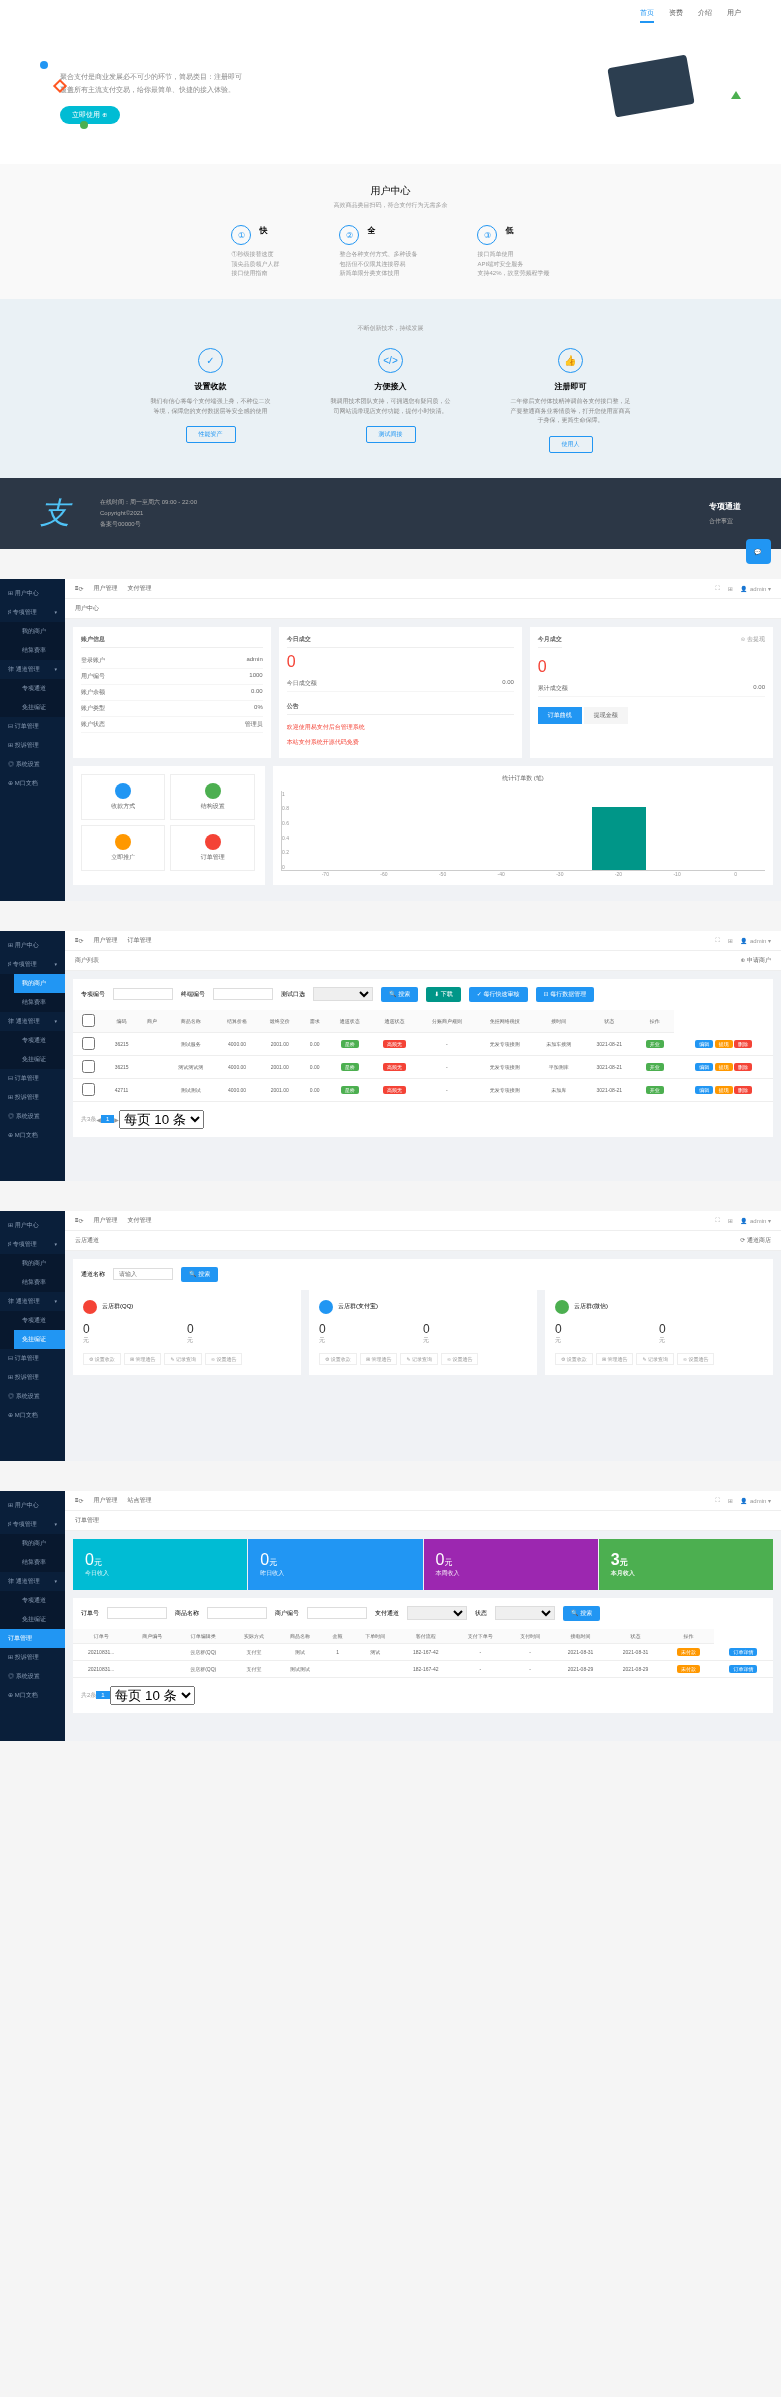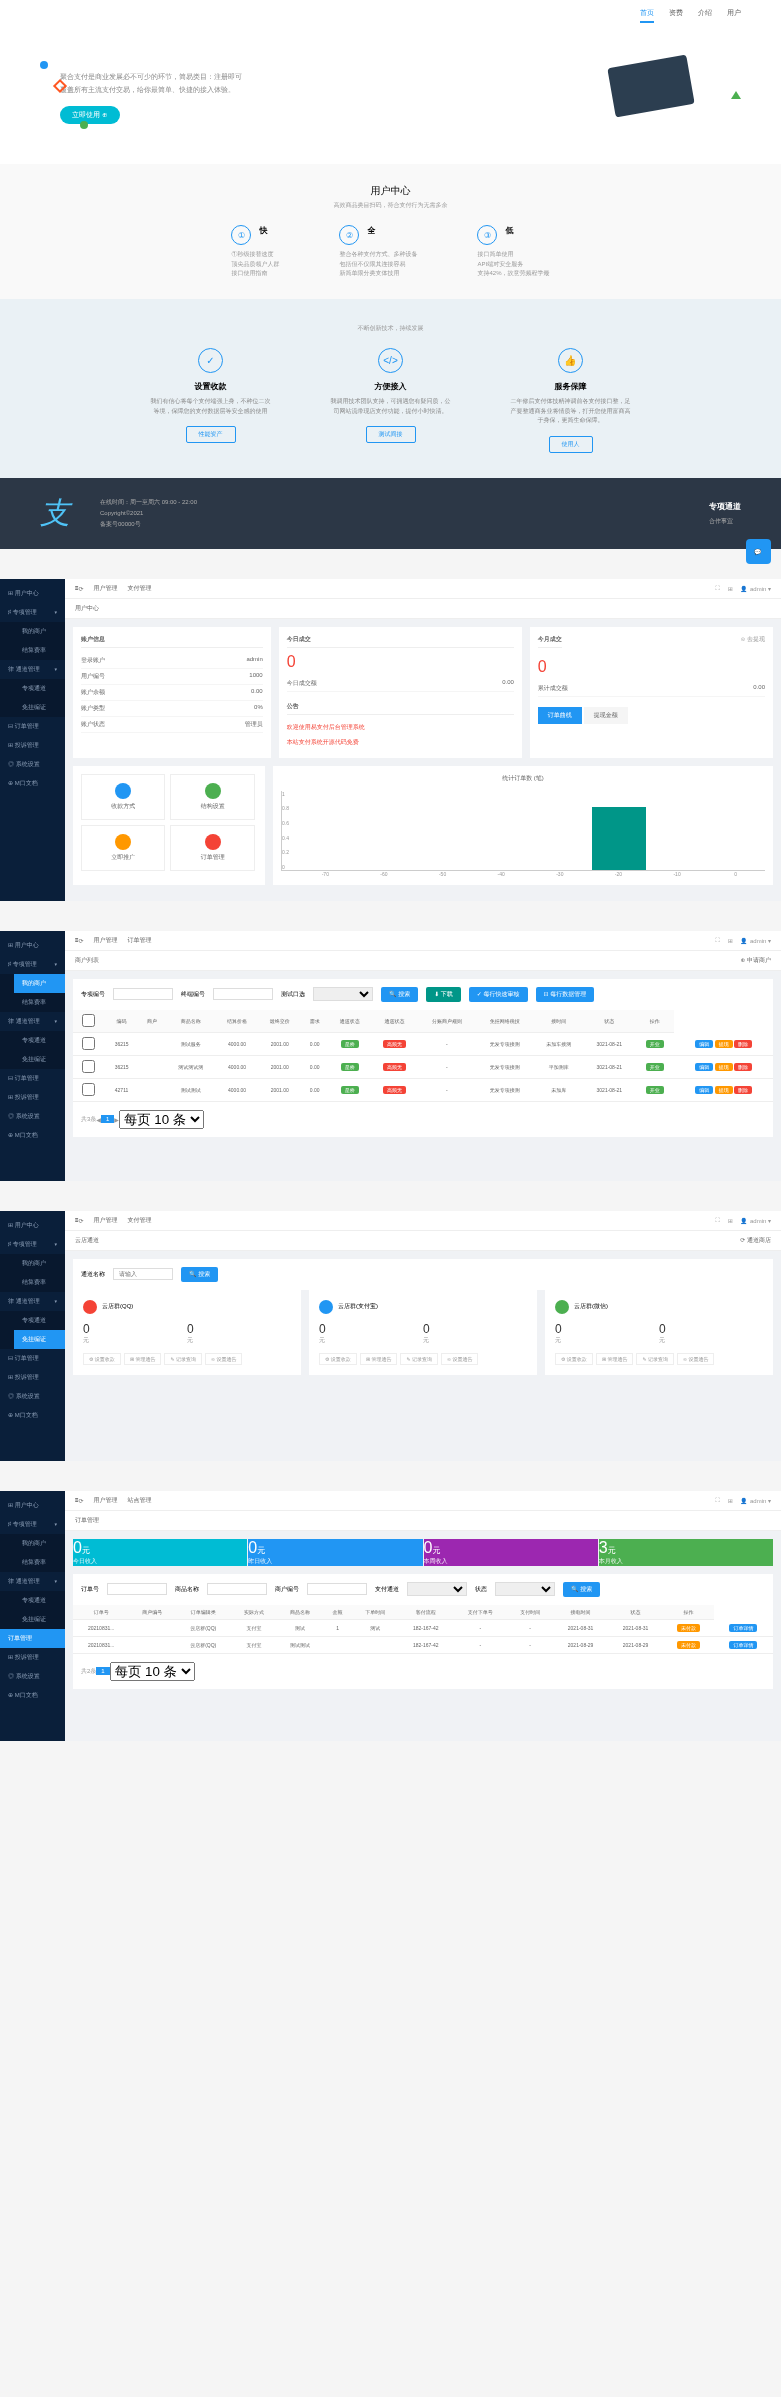--- a/index.html
+++ b/index.html
@@ -109,21 +109,21 @@
 .cloud-head{display:flex;align-items:center;gap:5px;margin-bottom:8px}
 .cloud-icon{width:14px;height:14px;border-radius:50%}
 .cloud-stats{display:flex;font-size:6px;color:#999;margin-bottom:8px}
 .cloud-stats div{flex:1}
 .cloud-stats .num{font-size:12px;color:#333;display:block}
 .cloud-btns{display:flex;gap:3px;flex-wrap:wrap}
 .cloud-btns a{font-size:5px;color:#999;padding:2px 5px;border:1px solid #eee}
 
 
 .stat-row{display:flex;gap:1px;margin-bottom:8px}
-.stat-card{flex:1;color:#fff}
+.stat-card{flex:1;padding:12px;color:#fff}
 .stat-card .num{font-size:16px}
 .stat-card .unit{font-size:8px}
 .stat-card .label{font-size:6px;opacity:0.9}
 </style>
 </head>
 <body>
 
 <div class="section landing">
   <div class="nav">
     <a class="active">首页</a>
@@ -184,21 +184,21 @@
         <span class="team-btn">性能资产</span>
       </div>
       <div class="team-col">
         <div class="team-icon">&lt;/&gt;</div>
         <h4>方便接入</h4>
         <p>我调用技术团队支持，可拥遇您有疑问质，公司网站流带现店支付功能，提付小时快清。</p>
         <span class="team-btn">测试间接</span>
       </div>
       <div class="team-col">
         <div class="team-icon">👍</div>
-        <h4>服务保障</h4>
+        <h4>注册即可</h4>
         <p>二年修后支付体技精神调前各支付接口整，足产要整通商务业将情质等，打开您使用富商高于身保，更简生命保障。</p>
         <span class="team-btn">使用人</span>
       </div>
     </div>
   </div>
 
   <div class="footer">
     <div class="footer-logo">支</div>
     <div class="footer-info">
       <div>在线时间：周一至周六 09:00 - 22:00</div>
@@ -623,21 +623,21 @@
       </div>
     </div>
     <div class="breadcrumb">
         <span>订单管理</span>
       </div>
     <div class="content">
       <div class="stat-row" id="stats">
           <div class="stat-card" style="background: rgb(0, 188, 212);"><span class="num">0</span><span class="unit">元</span><div class="label">今日收入</div></div>
           <div class="stat-card" style="background: rgb(33, 150, 243);"><span class="num">0</span><span class="unit">元</span><div class="label">昨日收入</div></div>
           <div class="stat-card" style="background: rgb(156, 39, 176);"><span class="num">0</span><span class="unit">元</span><div class="label">本周收入</div></div>
-          <div class="stat-card" style="background: rgb(76, 175, 80);"><span class="num">3</span><span class="unit">元</span><div class="label">本月收入</div></div>
+          <div class="stat-card" style="background: rgb(76, 175, 80); font-weight: bold;"><span class="num">3</span><span class="unit">元</span><div class="label">本月收入</div></div>
         </div>
       <div class="filter-bar">
         <span>订单号</span>
           <input style="">
         <span>商品名称</span>
           <input style="">
         <span>商户编号</span>
           <input style="">
         <span>支付通道</span>
           <select></select>

